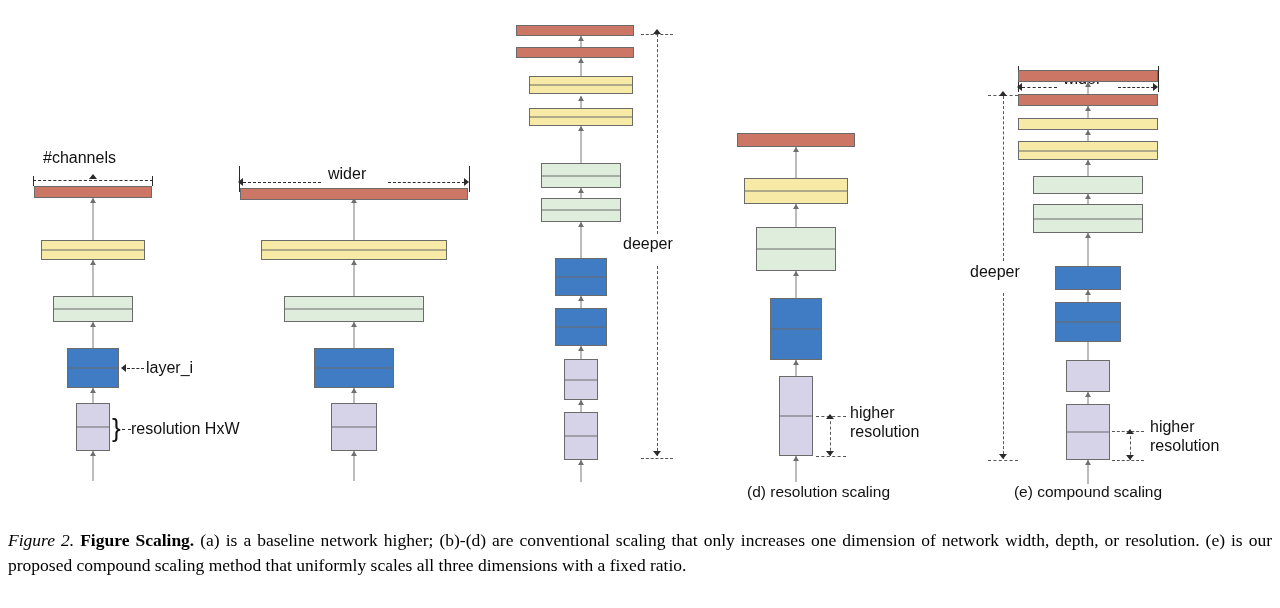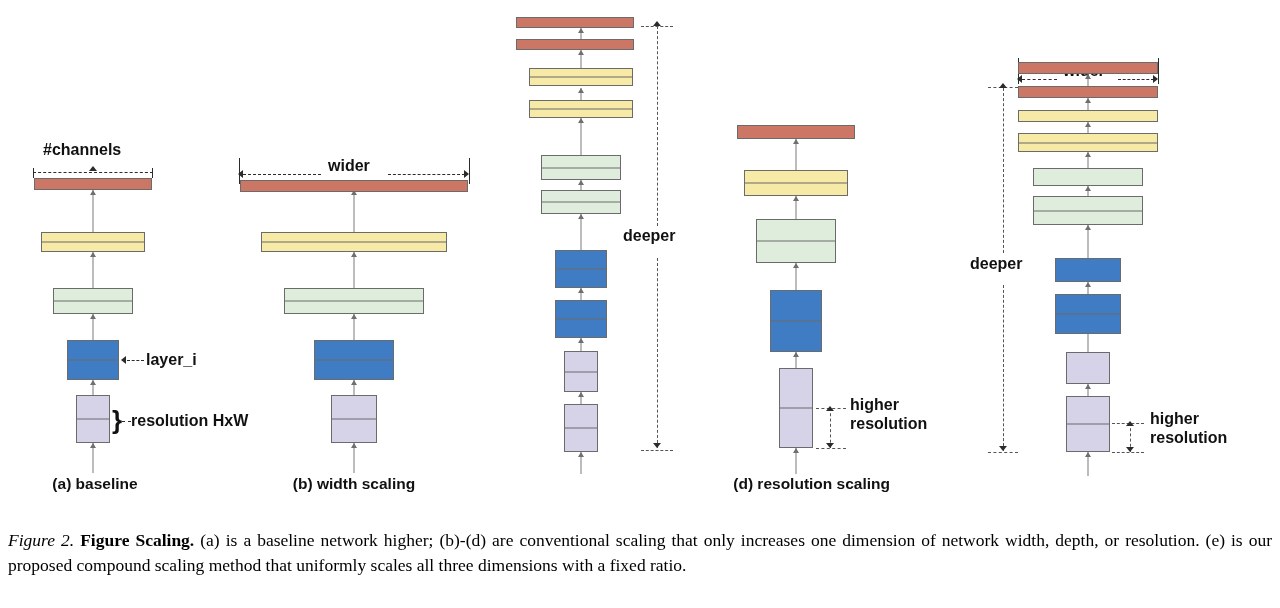--- a/index.html
+++ b/index.html
@@ -1,19 +1,19 @@
 <!DOCTYPE html>
 <html><head>
 <meta charset="utf-8">
 <style>
   html,body{margin:0;padding:0;background:#ffffff;}
   body{width:1280px;height:608px;font-family:"Liberation Sans",sans-serif;color:#000;overflow:hidden;}
   #figure{position:relative;width:1280px;height:608px;}
   #diagram{position:absolute;left:0;top:0;width:1280px;height:510px;}
-  .panel{position:absolute;top:0;height:510px;font-weight:bold;}
+  .panel{position:absolute;top:8px;height:510px;}
   .blk{position:absolute;box-sizing:border-box;border:1px solid #6b6b6b;}
   .blk .mid{position:absolute;left:0;right:0;top:50%;height:1px;background:#6b6b6b;transform:translateY(-50%);}
   .arrow{position:absolute;width:0;}
   .arrow .shaft{position:absolute;left:50%;top:0;bottom:0;width:1px;background:#7a7a7a;transform:translateX(-50%);}
   .arrow .head{position:absolute;left:50%;top:0;width:0;height:0;border-left:3.5px solid transparent;border-right:3.5px solid transparent;border-bottom:5px solid #6f6f6f;transform:translateX(-50%);}
   .panel-label{position:absolute;font-size:15.5px;color:#111;white-space:nowrap;text-align:center;}
   .ann{position:absolute;font-size:16px;color:#111;white-space:nowrap;line-height:1.18;}
   .dash-h{position:absolute;height:0;border-top:1.6px dashed #2b2b2b;}
   .dash-v{position:absolute;width:0;border-left:1.6px dashed #2b2b2b;}
   .dash-v.thin{border-left:1.4px dashed #555;}
@@ -80,21 +80,20 @@
       </div>
 
       <div class="dash-h" style="left:127px;top:360px;width:17px;"></div>
       <div class="ahead-lf" style="left:121px;top:356px;"></div>
       <div class="ann" style="left:146px;top:351px;">layer_i</div>
 
       <div class="brace" style="left:112px;top:407px;font-size:26px;">}</div>
       <div class="dash-h" style="left:122px;top:421px;width:9px;"></div>
       <div class="ann" style="left:131px;top:412px;">resolution HxW</div>
 
-      <div class="panel-label" style="left:0px;top:475px;width:190px;">(a) baseline</div>
     </div>
 
     <div class="panel" style="left:215px;width:260px;">
 
       <div class="tick" style="left:24px;top:158px;height:26px;"></div>
       <div class="tick" style="left:254px;top:158px;height:26px;"></div>
       <div class="ann" style="left:113px;top:157px;">wider</div>
       <div class="dash-h" style="left:28px;top:174px;width:78px;"></div>
       <div class="ahead-lf" style="left:23px;top:170px;"></div>
       <div class="dash-h" style="left:173px;top:174px;width:77px;"></div>
@@ -129,21 +128,20 @@
         <div class="mid"></div>
       </div>
       <div class="arrow" style="left:139px;top:190px;height:42px;">
         <div class="shaft"></div>
           <div class="head"></div>
       </div>
       <div class="blk nomid" style="left:25px;top:180px;width:228px;height:12px;background:#cc7766;">
         
       </div>
 
-      <div class="panel-label" style="left:24px;top:475px;width:230px;">(b) width scaling</div>
     </div>
 
     <div class="panel" style="left:475px;width:255px;">
 
       <div class="arrow" style="left:106px;top:452px;height:22px;">
         <div class="shaft"></div>
           <div class="head"></div>
       </div>
       <div class="blk" style="left:89px;top:404px;width:34px;height:48px;background:#d6d3e9;">
         <div class="mid"></div>
@@ -365,19 +363,20 @@
       <div class="dash-h thin" style="left:142px;top:423px;width:32px;"></div>
       <div class="dash-v thin" style="left:160px;top:423px;height:29px;"></div>
       <div class="ahead-up" style="left:156px;top:421px;"></div>
       <div class="ahead-dn" style="left:156px;top:447px;"></div>
       <div class="dash-h thin" style="left:142px;top:452px;width:32px;"></div>
       <div class="ann" style="left:180px;top:410px;">
         <div>higher</div>
         <div>resolution</div>
       </div>
 
+      <div class="panel-label" style="left:28px;top:475px;width:180px;">(e) compound scaling</div>
     </div>
 
   </div>
 
   <div id="caption"><span class="fignum">Figure 2.</span> <span class="figtitle">Figure Scaling.</span><span> (a) is a baseline network higher; (b)-(d) are conventional scaling that only increases one dimension of network width, depth, or resolution. (e) is our proposed compound scaling method that uniformly scales all three dimensions with a fixed ratio.</span></div>
 
 </div>
 
 </body></html>

